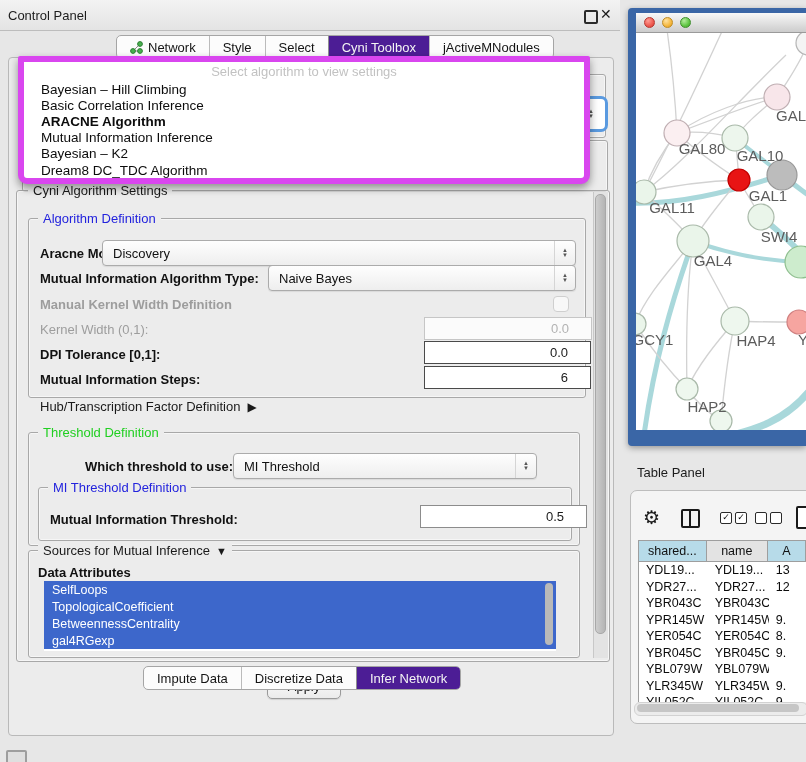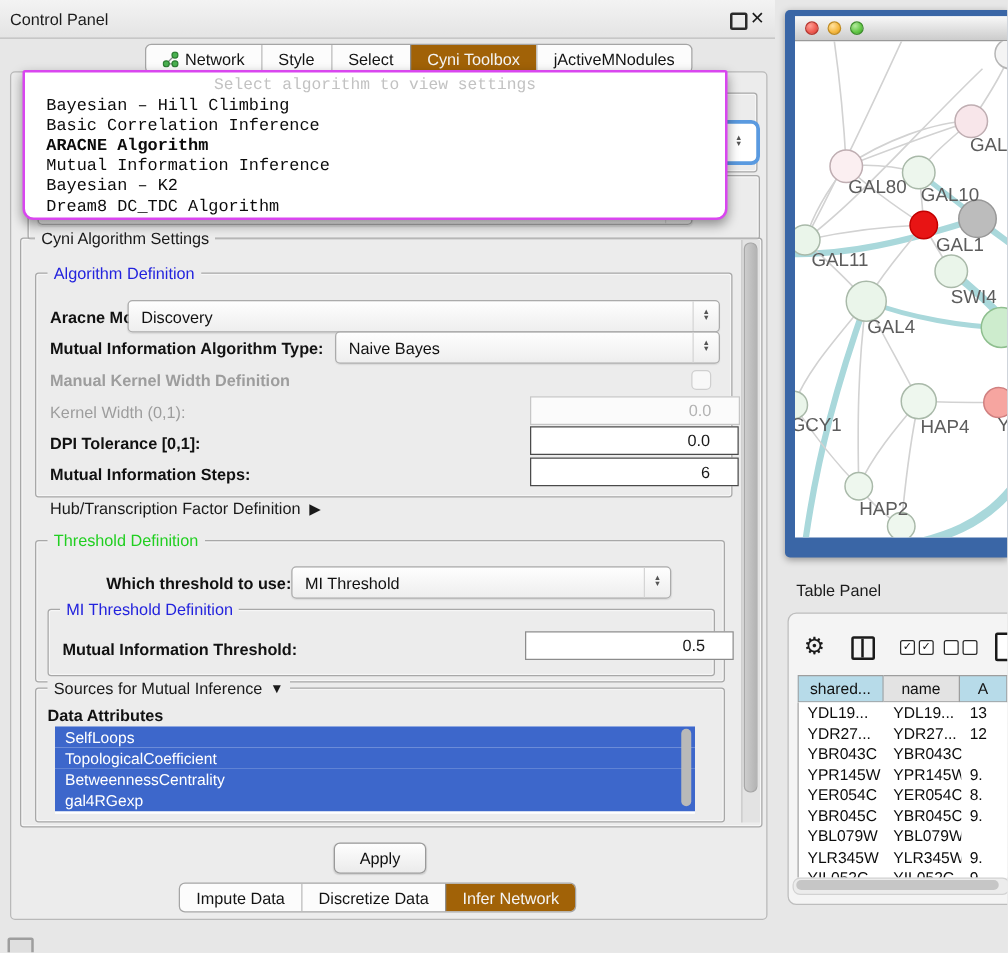--- a/index.html
+++ b/index.html
@@ -11,23 +11,23 @@
   
   .cp-titlebar{left:0;top:0;width:620px;height:30px;background:linear-gradient(#f3f3f3,#e4e4e4);
                border-bottom:1px solid #bdbdbd;}
   .cp-title{left:8px;top:8px;font-size:13px;color:#1c1c1c;}
   .float-icon{left:584px;top:10px;width:10px;height:10px;border:2px solid #2a2a2a;border-radius:2px;}
   .close-x{left:600px;top:6px;font-size:14px;font-weight:bold;color:#1a1a1a;}
 
   .tabgroup{display:flex;border:1px solid #a5a5a5;border-radius:5px;background:#fcfcfc;overflow:hidden;height:22px;align-items:stretch;}
   .tabgroup .tab{display:flex;align-items:center;gap:5px;padding:0 13px;font-size:13px;color:#141414;border-left:1px solid #bbb;}
   .tabgroup .tab:first-child{border-left:none;}
-  .tabgroup .tab.sel{background:#a16207;color:#f4f4f4;border-left-color:#8f8f8f;}
+  .tabgroup .tab.sel{background:#4c1d95;color:#f4f4f4;border-left-color:#8f8f8f;}
   #cp-tabs{left:88px;top:35px;margin-left:28px;}
-  #bottom-tabs{left:143px;top:706px;}
+  #bottom-tabs{left:143px;top:666px;}
 
   .cp-body{left:8px;top:57px;width:604px;height:677px;background:#ececec;
            border:1px solid #b9b9b9;border-radius:4px;}
 
   
   .gbox{border:1px solid #a8a8a8;border-radius:3px;box-shadow:inset 0 0 0 1px rgba(255,255,255,.55);}
   .gtitle{font-size:13px;background:#ececec;padding:0 5px;white-space:nowrap;}
   .blue{color:#2323dd;} .green{color:#21cf21;}
 
   .combo{border:1px solid #ababab;border-radius:4px;background:linear-gradient(#fefefe,#eee);
@@ -35,22 +35,22 @@
   .combo .cv{flex:1;padding-left:10px;}
   .stepper{display:flex;flex-direction:column;align-items:center;justify-content:center;
            line-height:5px;font-size:6px;color:#555;padding:0 7px;border-left:1px solid #d5d5d5;height:100%;}
   .tfield{background:#fff;font-size:13px;display:flex;align-items:center;justify-content:flex-end;padding-right:22px;}
   .tfield.dark{border:1.5px solid #4a4a4a;}
   .tfield.dis{border:1px solid #c6c6c6;background:#fbfbfb;color:#b3b3b3;}
   .lbl{font-size:13px;font-weight:bold;color:#111;white-space:nowrap;}
   .lbl.dis{color:#9d9d9d;}
 
   
-  .popup{left:18px;top:56px;width:560px;height:116px;background:#fff;border:2px solid #d946ef;
-         border-radius:2px 2px 9px 9px;box-shadow:0 4px 9px rgba(0,0,0,.4);z-index:50;overflow:hidden;font-family:Liberation Mono, monospace;}
+  .popup{left:18px;top:56px;width:560px;height:116px;background:#fff;border:6px solid #d946ef;
+         border-radius:2px 2px 9px 9px;box-shadow:0 4px 9px rgba(0,0,0,.4);z-index:50;overflow:hidden;}
   .ph{height:19px;display:flex;align-items:center;justify-content:center;color:#c2c2c2;font-size:13px;}
   .pitem{height:16.2px;display:flex;align-items:center;padding-left:17px;font-size:13.5px;color:#0c0c0c;}
   .pitem.bold{font-weight:bold;}
 
   
   .sb-track{background:#e3e3e3;border-left:1px solid #c8c8c8;}
   .sb-thumb{background:linear-gradient(90deg,#cdcdcd,#b4b4b4);border-radius:5px;border:1px solid #a8a8a8;}
 
   
   #attr-list{left:44px;top:581px;width:512px;height:70px;background:#fff;overflow:hidden;}

